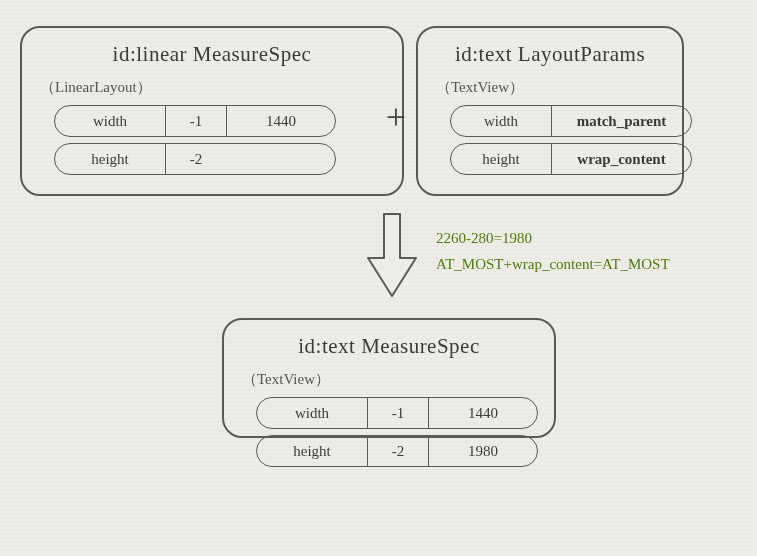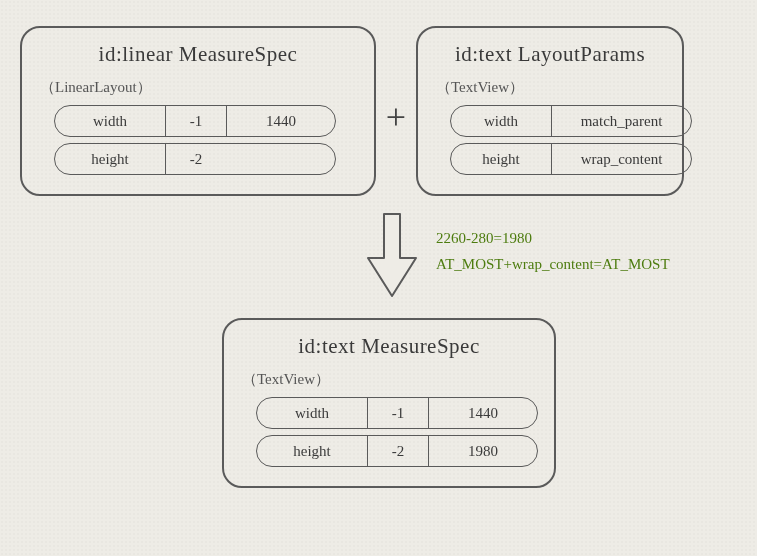--- a/index.html
+++ b/index.html
@@ -82,27 +82,27 @@
     border-radius: 16px;
     overflow: hidden;
     font-size: 15px;
   }
   .pill2 .cell {
     display: flex;
     align-items: center;
     justify-content: center;
     border-right: 1.5px solid #5a5a5a;
   }
-  .pill2 .cell:last-child { border-right: none; }
+  .pill2 .cell:last-child { border-right: none; font-weight: bold; }
   .pill2 .label { width: 100px; }
   .pill2 .val   { flex: 1; }
 
-  #box-linear { left: 20px;  top: 26px;  width: 356px; height: 170px; }
+  #box-linear { left: 20px;  top: 26px;  width: 384px; height: 170px; }
   #box-text   { left: 416px; top: 26px;  width: 268px; height: 170px; }
-  #box-result { left: 222px; top: 318px; width: 334px; height: 170px; }
+  #box-result { left: 222px; top: 318px; width: 334px; height: 120px; }
 
   #plus {
     position: absolute;
     left: 376px;
     top: 96px;
     width: 40px;
     text-align: center;
     font-size: 36px;
     color: #444;
   }

